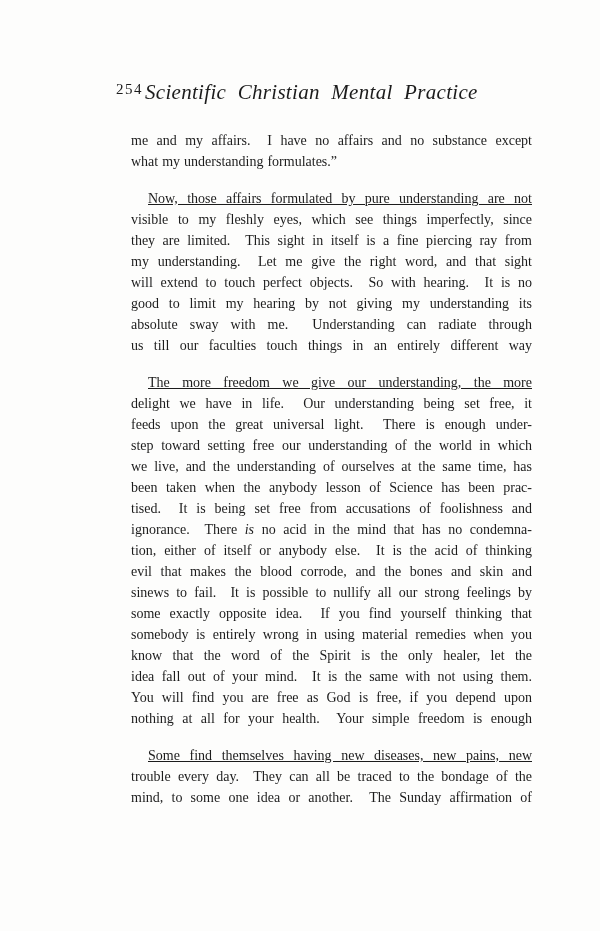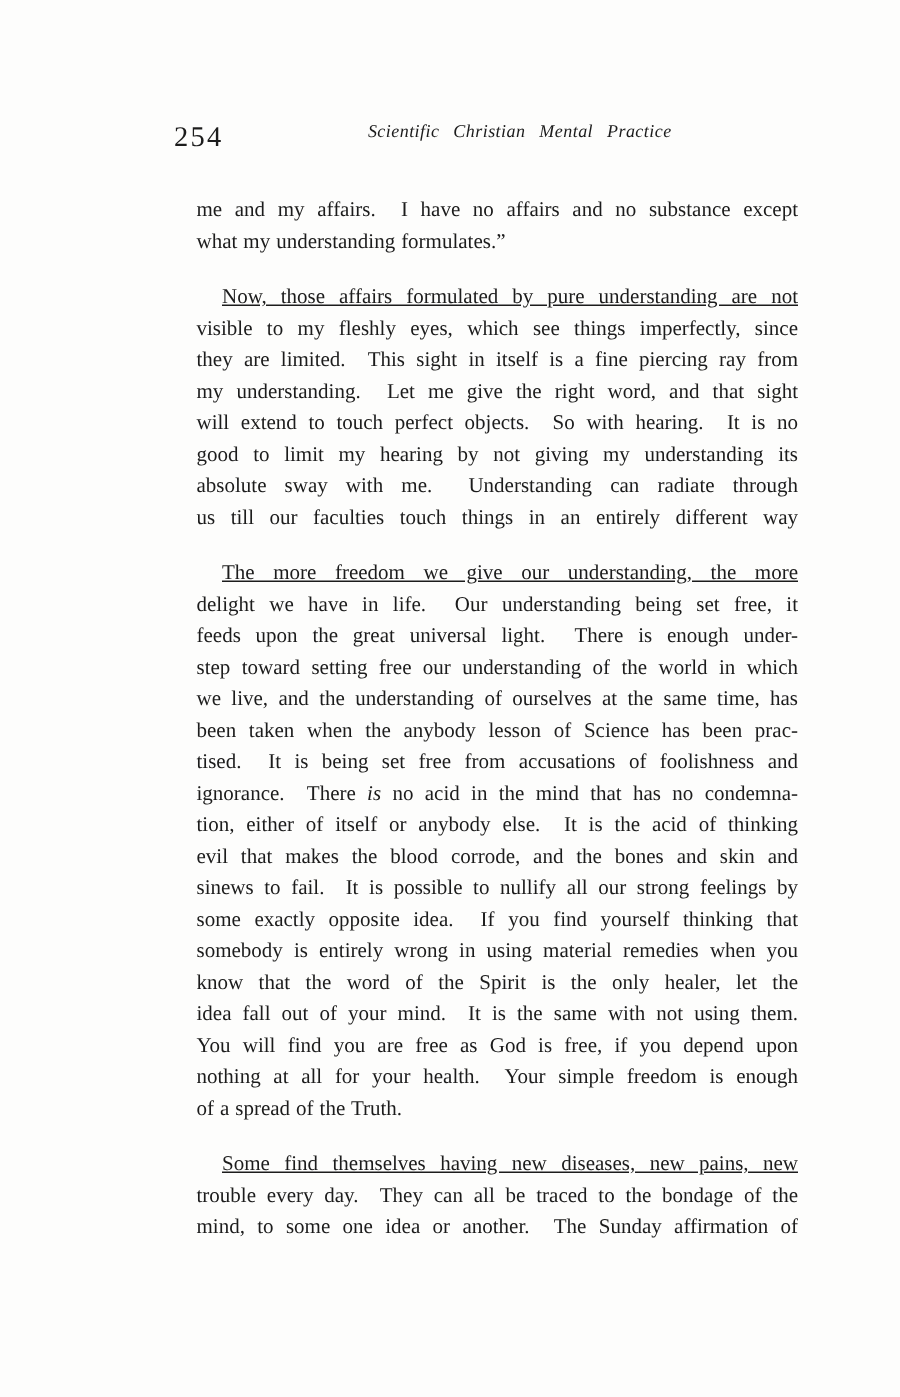--- a/index.html
+++ b/index.html
@@ -28,27 +28,26 @@
   }
   .running-header {
     position: relative;
     height: 20px;
     margin-bottom: 30px;
   }
   .page-number {
     position: absolute;
     left: 1px;
     top: 1px;
-    font-size: 19px;
+    font-size: 15px;
     letter-spacing: 1.5px;
   }
   .running-title {
-    text-align: center;
     font-style: italic;
-    font-size: 12px;
+    font-size: 21px;
     word-spacing: 6px;
     letter-spacing: 0.3px;
     padding-left: 30px;
   }
   .page-body {
     width: 433px;
   }
   .paragraph {
     margin: 16px;
     padding: 0;
@@ -106,21 +105,20 @@
           <div class="line">ignorance.&nbsp; There <i>is</i> no acid in the mind that has no condemna-</div>
           <div class="line">tion, either of itself or anybody else.&nbsp; It is the acid of thinking</div>
           <div class="line">evil that makes the blood corrode, and the bones and skin and</div>
           <div class="line">sinews to fail.&nbsp; It is possible to nullify all our strong feelings by</div>
           <div class="line">some exactly opposite idea.&nbsp; If you find yourself thinking that</div>
           <div class="line">somebody is entirely wrong in using material remedies when you</div>
           <div class="line">know that the word of the Spirit is the only healer, let the</div>
           <div class="line">idea fall out of your mind.&nbsp; It is the same with not using them.</div>
           <div class="line">You will find you are free as God is free, if you depend upon</div>
           <div class="line">nothing at all for your health.&nbsp; Your simple freedom is enough</div>
-          <div class="line last">of a spread of the Truth.</div>
         </div>
         <div class="paragraph">
           <div class="line indent">Some find themselves having new diseases, new pains, new</div>
           <div class="line">trouble every day.&nbsp; They can all be traced to the bondage of the</div>
           <div class="line">mind, to some one idea or another.&nbsp; The Sunday affirmation of</div>
         </div>
       </div>
   </div>
 </div>
 

